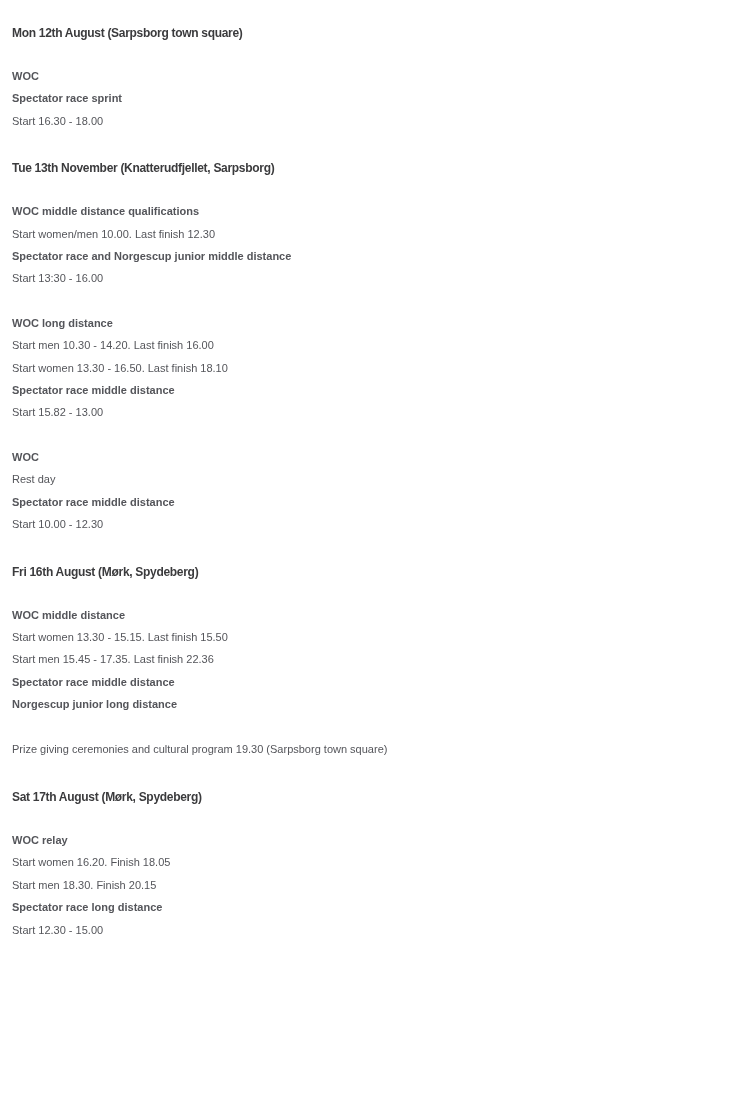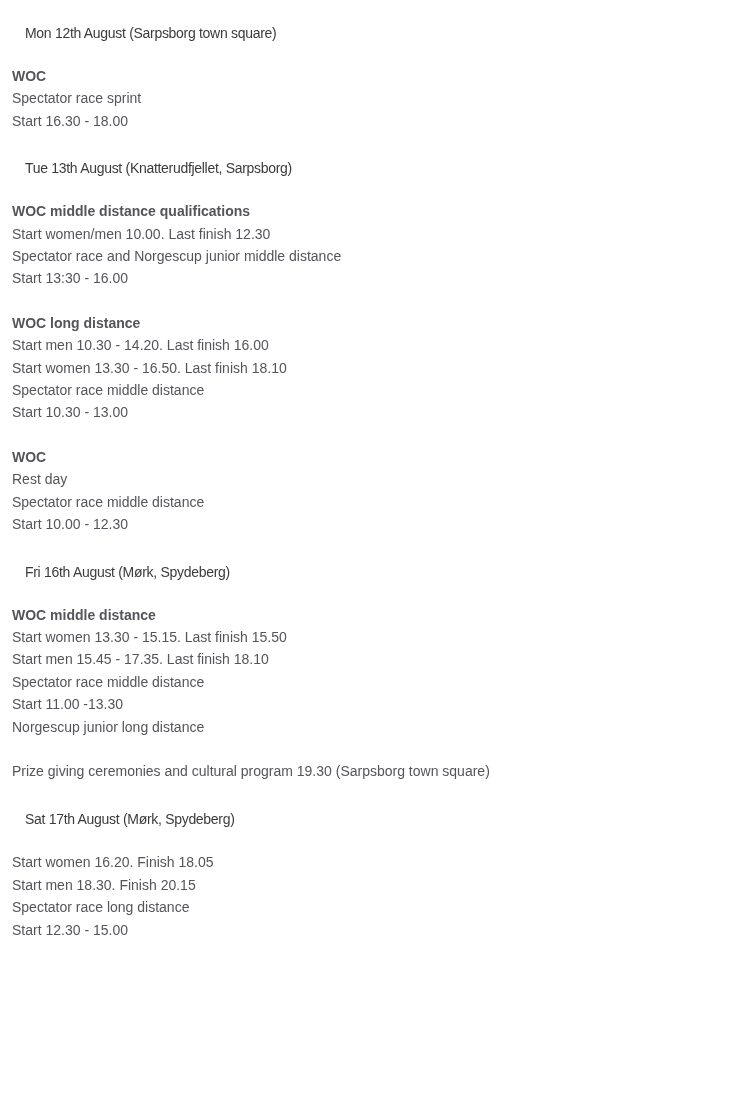--- a/index.html
+++ b/index.html
@@ -14,105 +14,105 @@
     background:var(--c-bg);
     font-family:"Liberation Sans", sans-serif;
     width:731px;
     box-sizing:border-box;
   }
   .page{
     padding:19px 14px 6px 12px;
   }
   .day{margin:0 0 22px 0;}
   .day-heading{
-    margin:0 0 18px 13px;
-    font-size:14px;
-    font-weight:400;
+    margin:0 0 18px 0;
+    font-size:12px;
+    font-weight:700;
     line-height:28px;
     letter-spacing:-0.3px;
     color:var(--c-heading);
   }
   .events p, .standalone{
     margin:0;
-    font-size:14px;
+    font-size:11px;
     line-height:22.4px;
     color:var(--c-body);
   }
   .ln-orange{
     color:var(--c-orange);
     font-weight:700;
   }
   .ln-bold{
     color:var(--c-bold);
-    font-weight:400;
+    font-weight:700;
   }
   .standalone{
     margin:0 0 23px 0;
   }
 </style>
 </head>
 <body>
 
 <main class="page">
 
   <section class="day">
     <h2 class="day-heading">Mon 12th August (Sarpsborg town square)</h2>
     <div class="events">
       <p class="ln-orange">WOC</p>
       <p class="ln-bold">Spectator race sprint</p>
       <p>Start 16.30 - 18.00</p>
     </div>
   </section>
 
   <section class="day">
-    <h2 class="day-heading">Tue 13th August (Knatterudfjellet, Sarpsborg)</h2>
+    <h2 class="day-heading">Tue 13th November (Knatterudfjellet, Sarpsborg)</h2>
     <div class="events">
       <p class="ln-orange">WOC middle distance qualifications</p>
       <p>Start women/men 10.00. Last finish 12.30</p>
       <p class="ln-bold">Spectator race and Norgescup junior middle distance</p>
       <p>Start 13:30 - 16.00</p>
     </div>
   </section>
 
   <section class="day">
     <div class="events">
       <p class="ln-orange">WOC long distance</p>
       <p>Start men 10.30 - 14.20. Last finish 16.00</p>
       <p>Start women 13.30 - 16.50. Last finish 18.10</p>
       <p class="ln-bold">Spectator race middle distance</p>
-      <p>Start 10.30 - 13.00</p>
+      <p>Start 15.82 - 13.00</p>
     </div>
   </section>
 
   <section class="day">
     <div class="events">
       <p class="ln-orange">WOC</p>
       <p>Rest day</p>
       <p class="ln-bold">Spectator race middle distance</p>
       <p>Start 10.00 - 12.30</p>
     </div>
   </section>
 
   <section class="day">
     <h2 class="day-heading">Fri 16th August (Mørk, Spydeberg)</h2>
     <div class="events">
       <p class="ln-orange">WOC middle distance</p>
       <p>Start women 13.30 - 15.15. Last finish 15.50</p>
-      <p>Start men 15.45 - 17.35. Last finish 18.10</p>
+      <p>Start men 15.45 - 17.35. Last finish 22.36</p>
       <p class="ln-bold">Spectator race middle distance</p>
-      <p>Start 11.00 -13.30</p>
       <p class="ln-bold">Norgescup junior long distance</p>
     </div>
   </section>
 
   <p class="standalone">Prize giving ceremonies and cultural program 19.30 (Sarpsborg town square)</p>
 
   <section class="day">
     <h2 class="day-heading">Sat 17th August (Mørk, Spydeberg)</h2>
     <div class="events">
+      <p class="ln-orange">WOC relay</p>
       <p>Start women 16.20. Finish 18.05</p>
       <p>Start men 18.30. Finish 20.15</p>
       <p class="ln-bold">Spectator race long distance</p>
       <p>Start 12.30 - 15.00</p>
     </div>
   </section>
 
 </main>
 
 </body></html>

